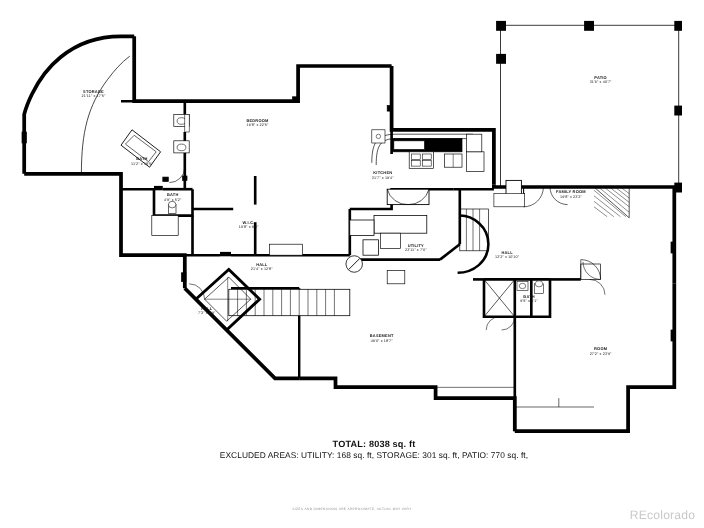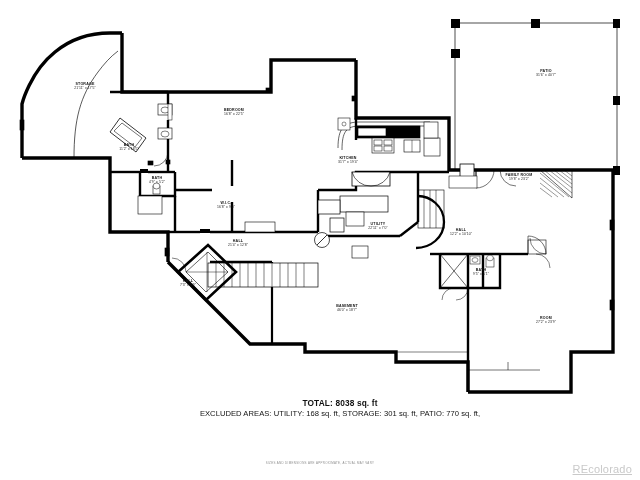--- a/index.html
+++ b/index.html
@@ -82,21 +82,20 @@
     color: #8e8e8e;
   }
   #watermark {
     position: absolute;
     right: 8px;
     bottom: 5px;
     font-size: 11px;
     color: #c9c9c9;
     letter-spacing: 0.2px;
     font-family: "Liberation Sans", sans-serif;
-    text-decoration: underline;
   }
 </style>
 </head>
 <body>
 
 <div id="plan-root">
 
   <svg id="plan-svg" viewBox="0 0 640 480">
 
     <g>

